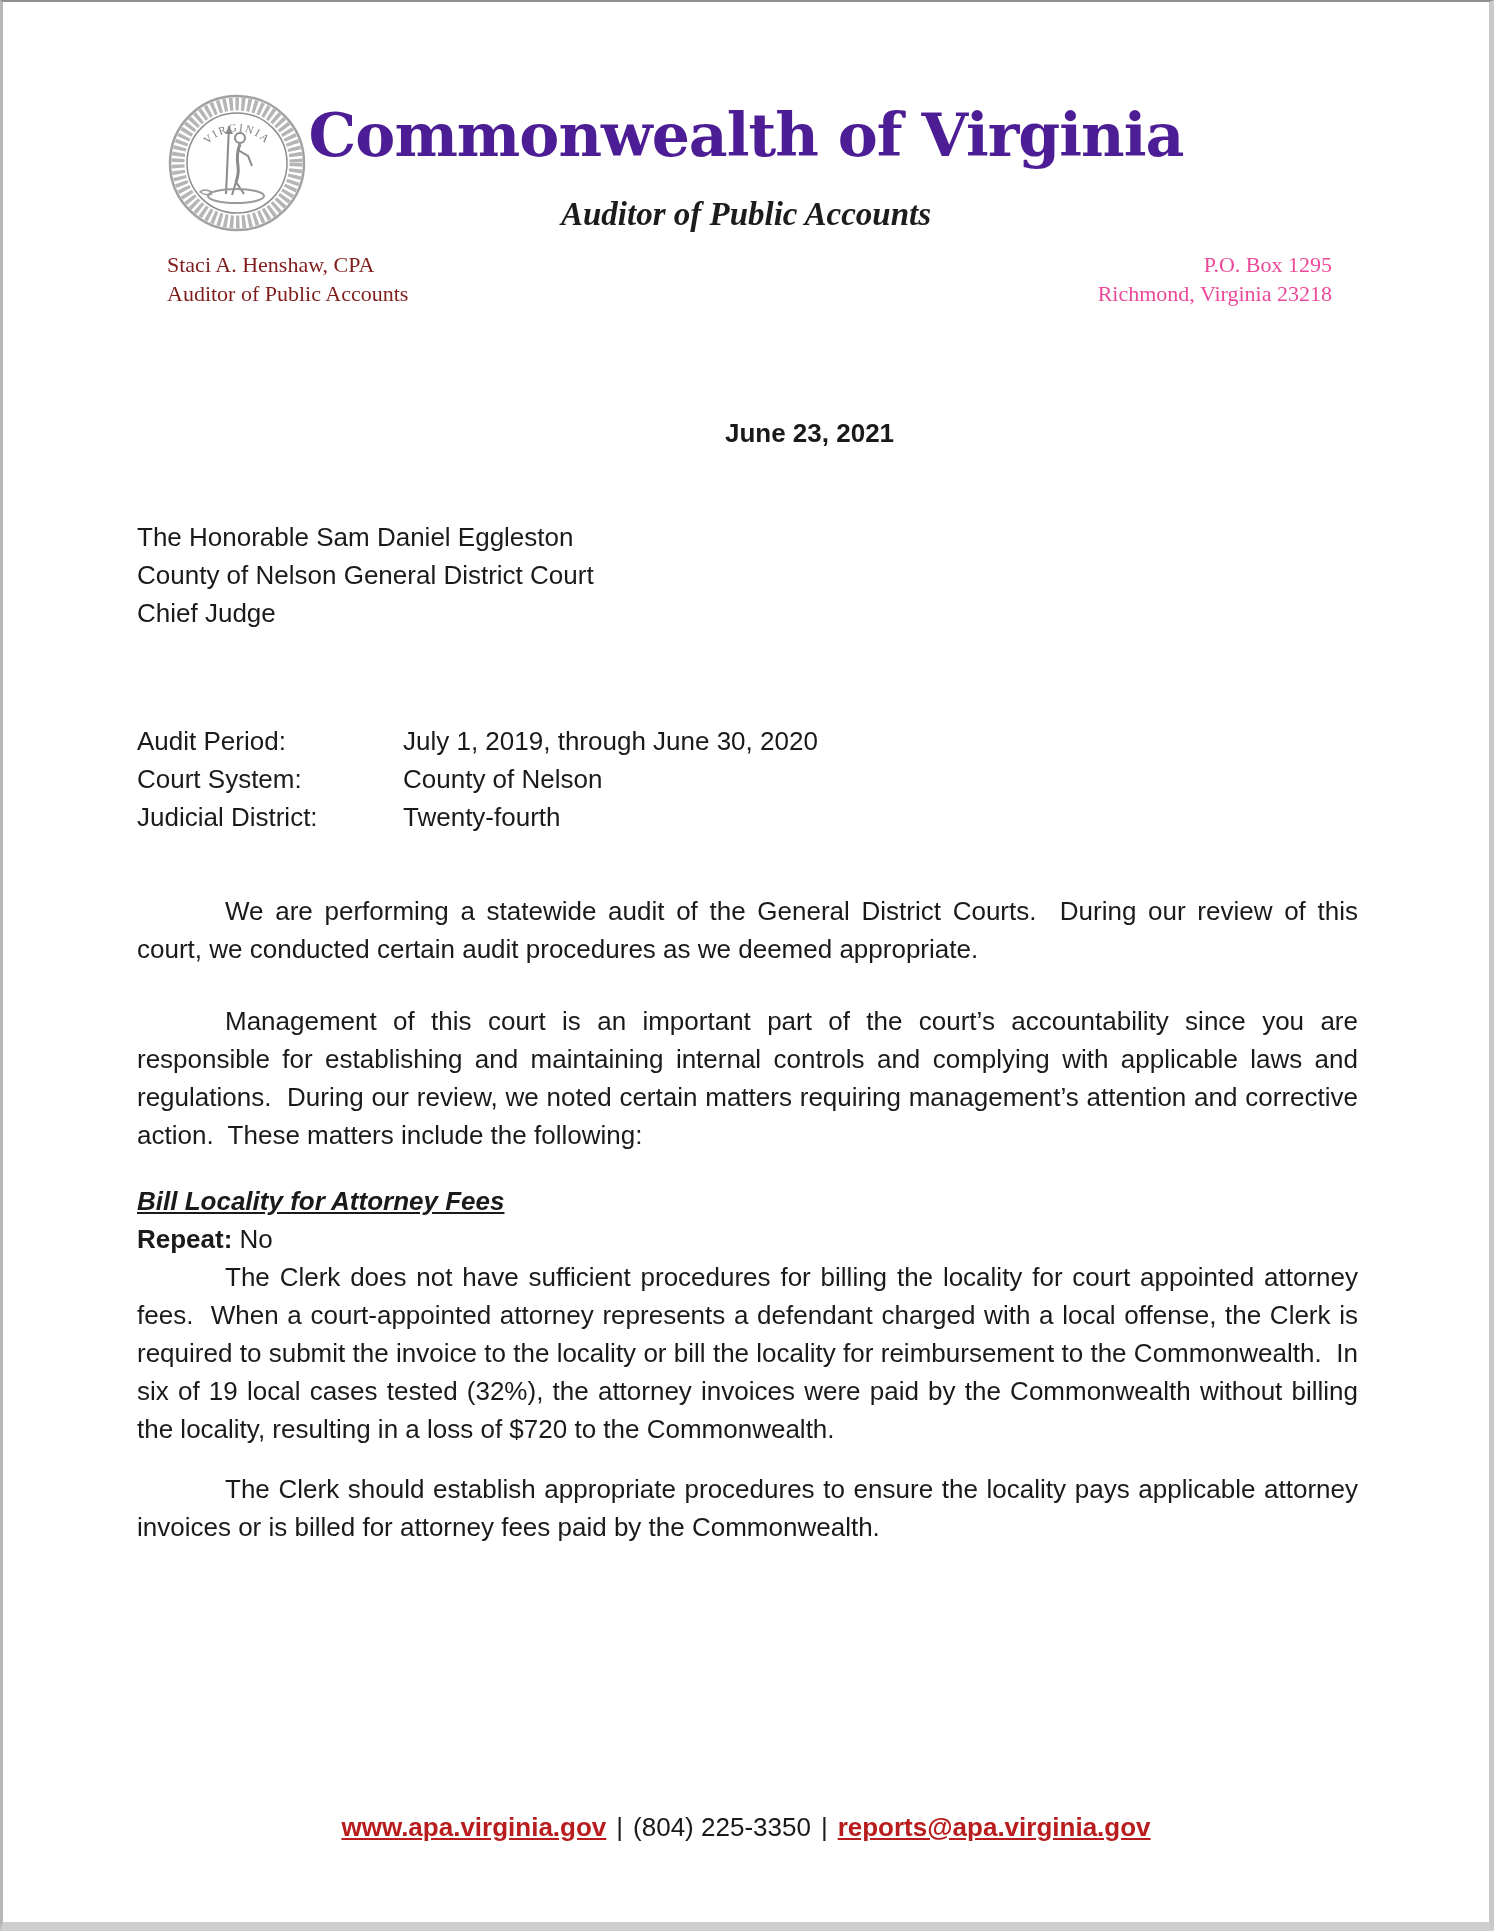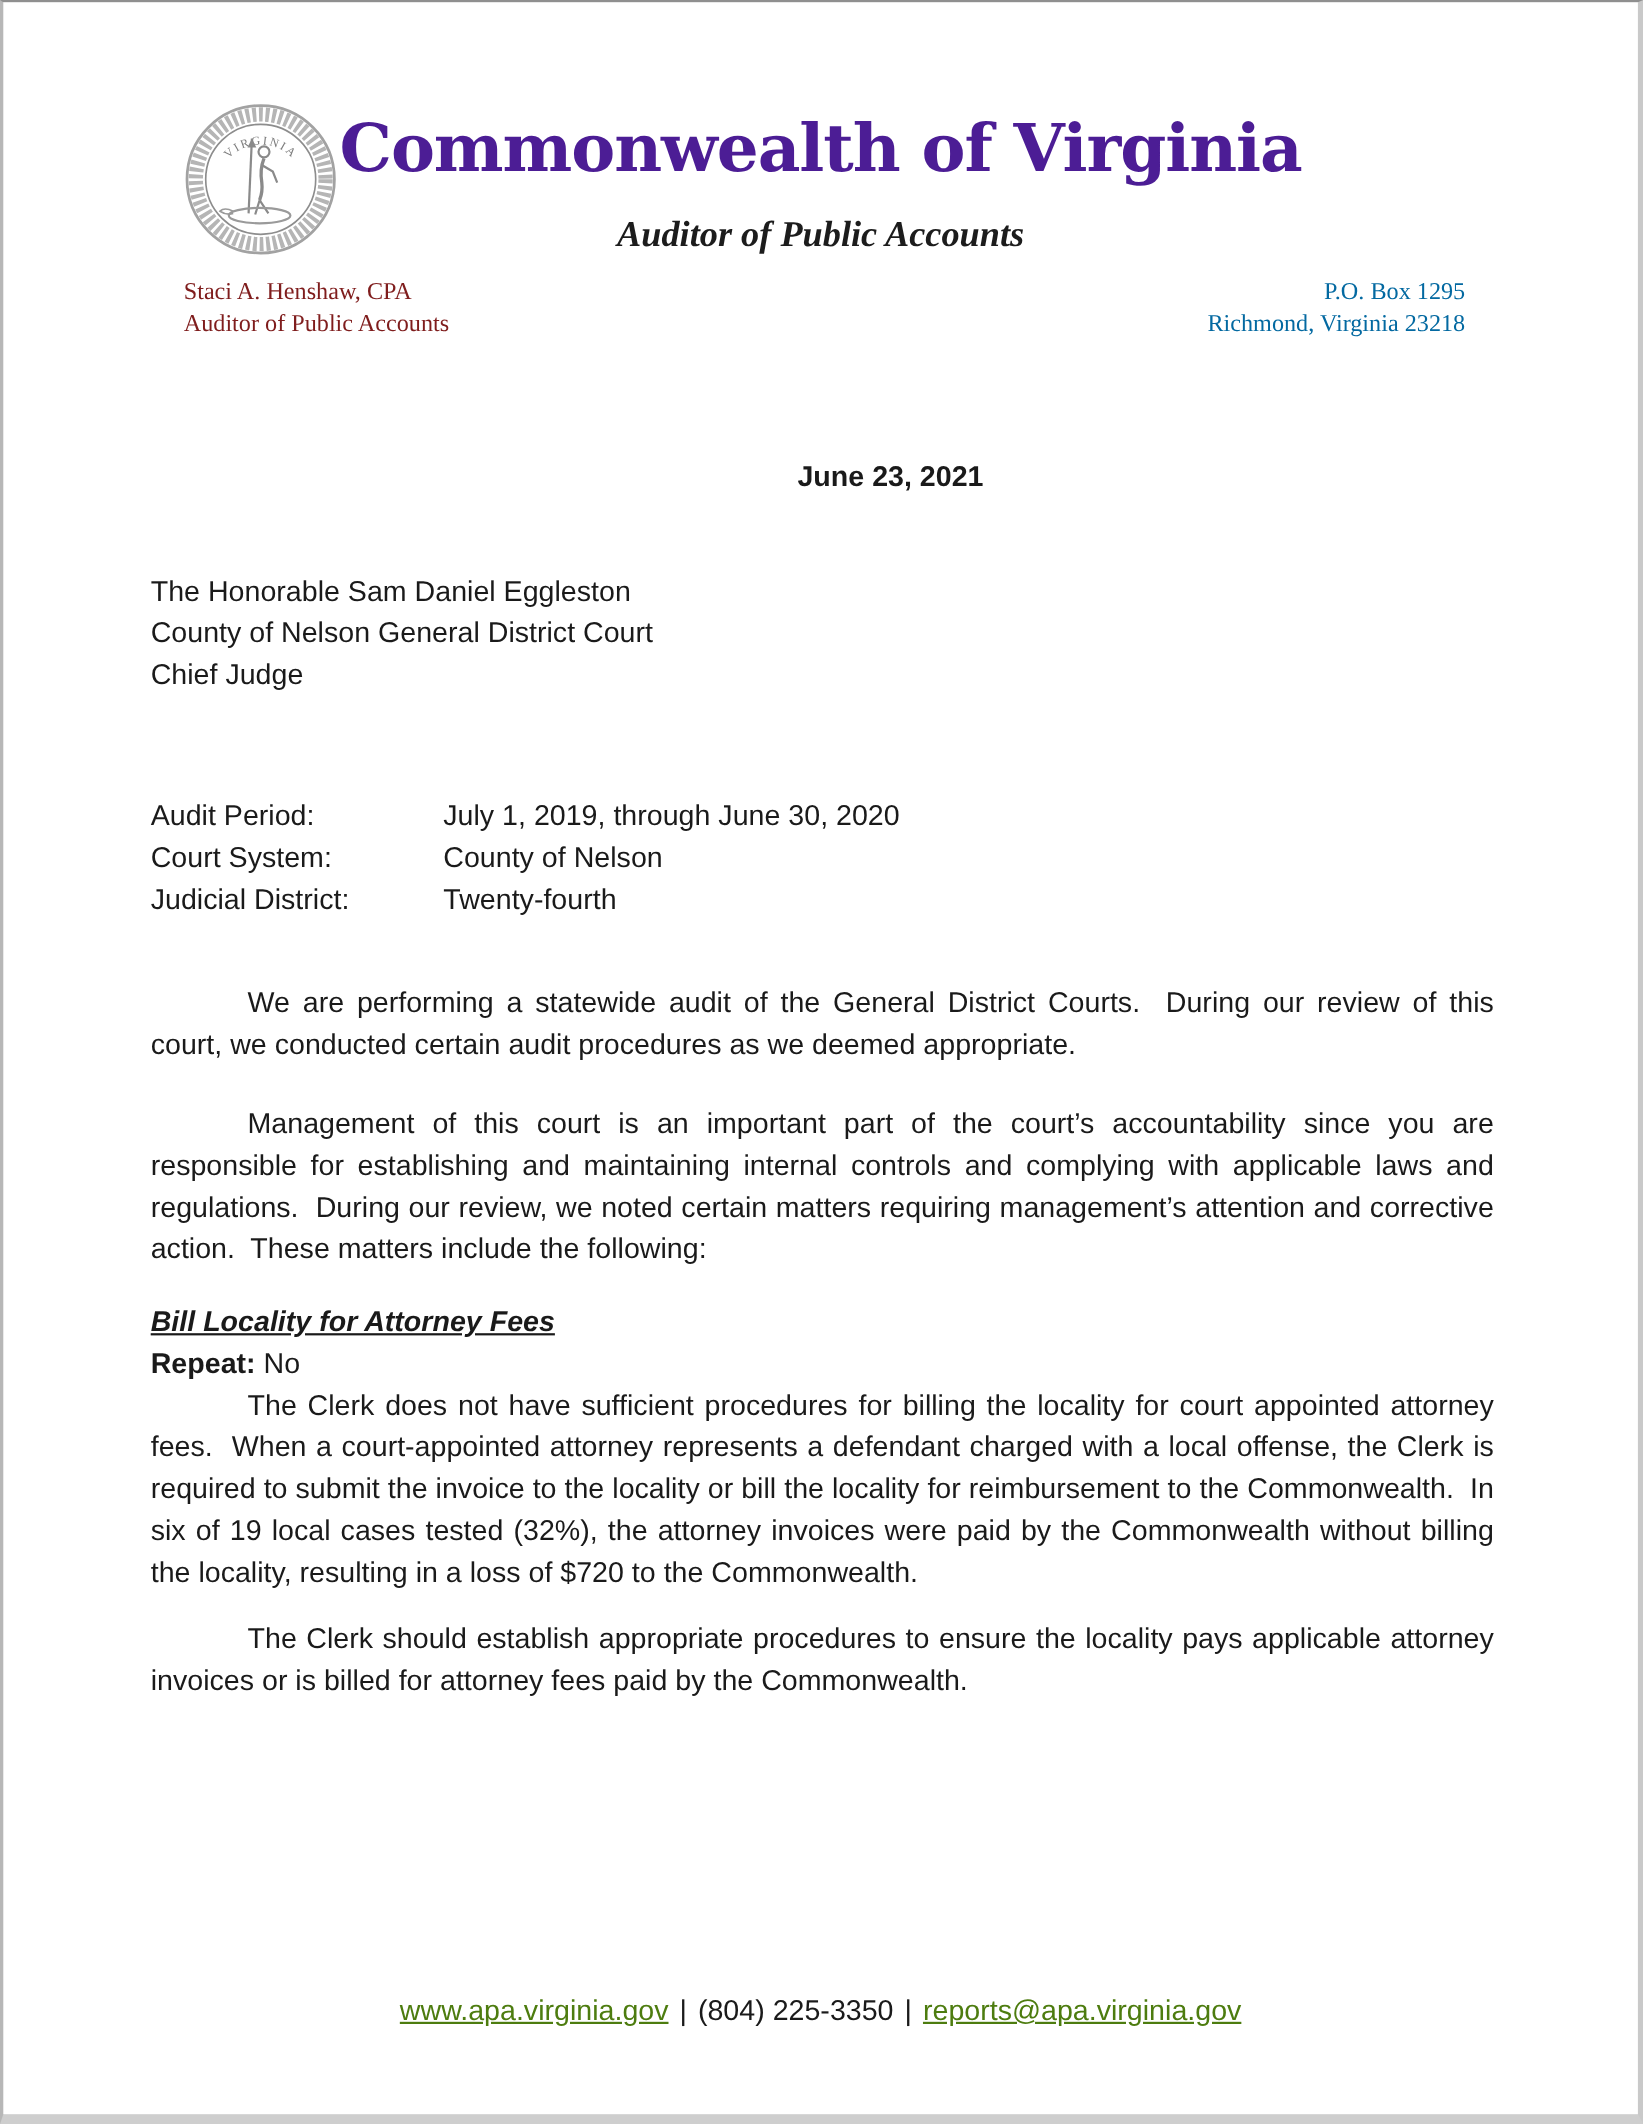--- a/index.html
+++ b/index.html
@@ -59,21 +59,21 @@
     color: #7f1d1d;
   }
   .lh-right {
     position: absolute;
     right: 157px;
     top: 248px;
     text-align: right;
     font-family: "Liberation Serif", "DejaVu Serif", serif;
     font-size: 22px;
     line-height: 29px;
-    color: #0369a1;
+    color: #ec4899;
   }
 
   
   .content {
     position: relative;
     padding: 0 131px 0 134px;
     font-size: 26px;
     line-height: 38px;
   }
   .date-line {
@@ -107,23 +107,24 @@
   .footer {
     position: absolute;
     left: 0; right: 0;
     top: 1806px;
     text-align: center;
     font-size: 26px;
     line-height: 38px;
     color: #1a1a1a;
   }
   .footer a {
-    color: #4d7c0f;
+    color: #b91c1c;
     text-decoration: underline;
     cursor: pointer;
+    font-weight: bold;
   }
   .footer .sep { margin: 0 10px; color: #1a1a1a; }
 </style>
 </head>
 <body>
 
 <div class="page">
 
   <div class="seal">
     <svg viewBox="0 0 142 142" width="142" height="142">

